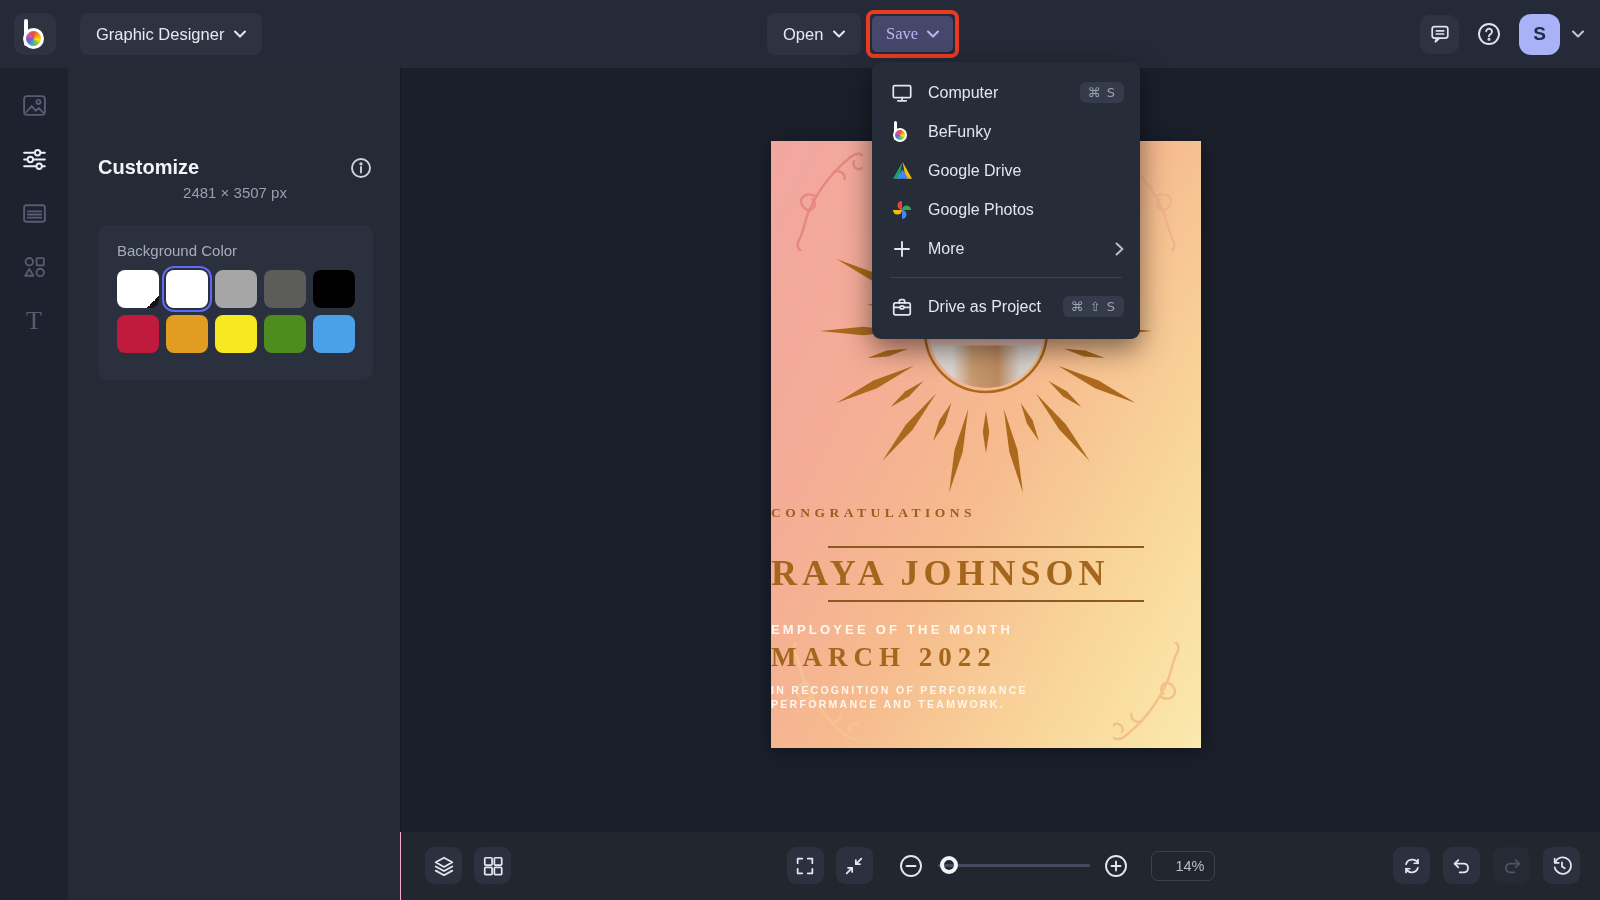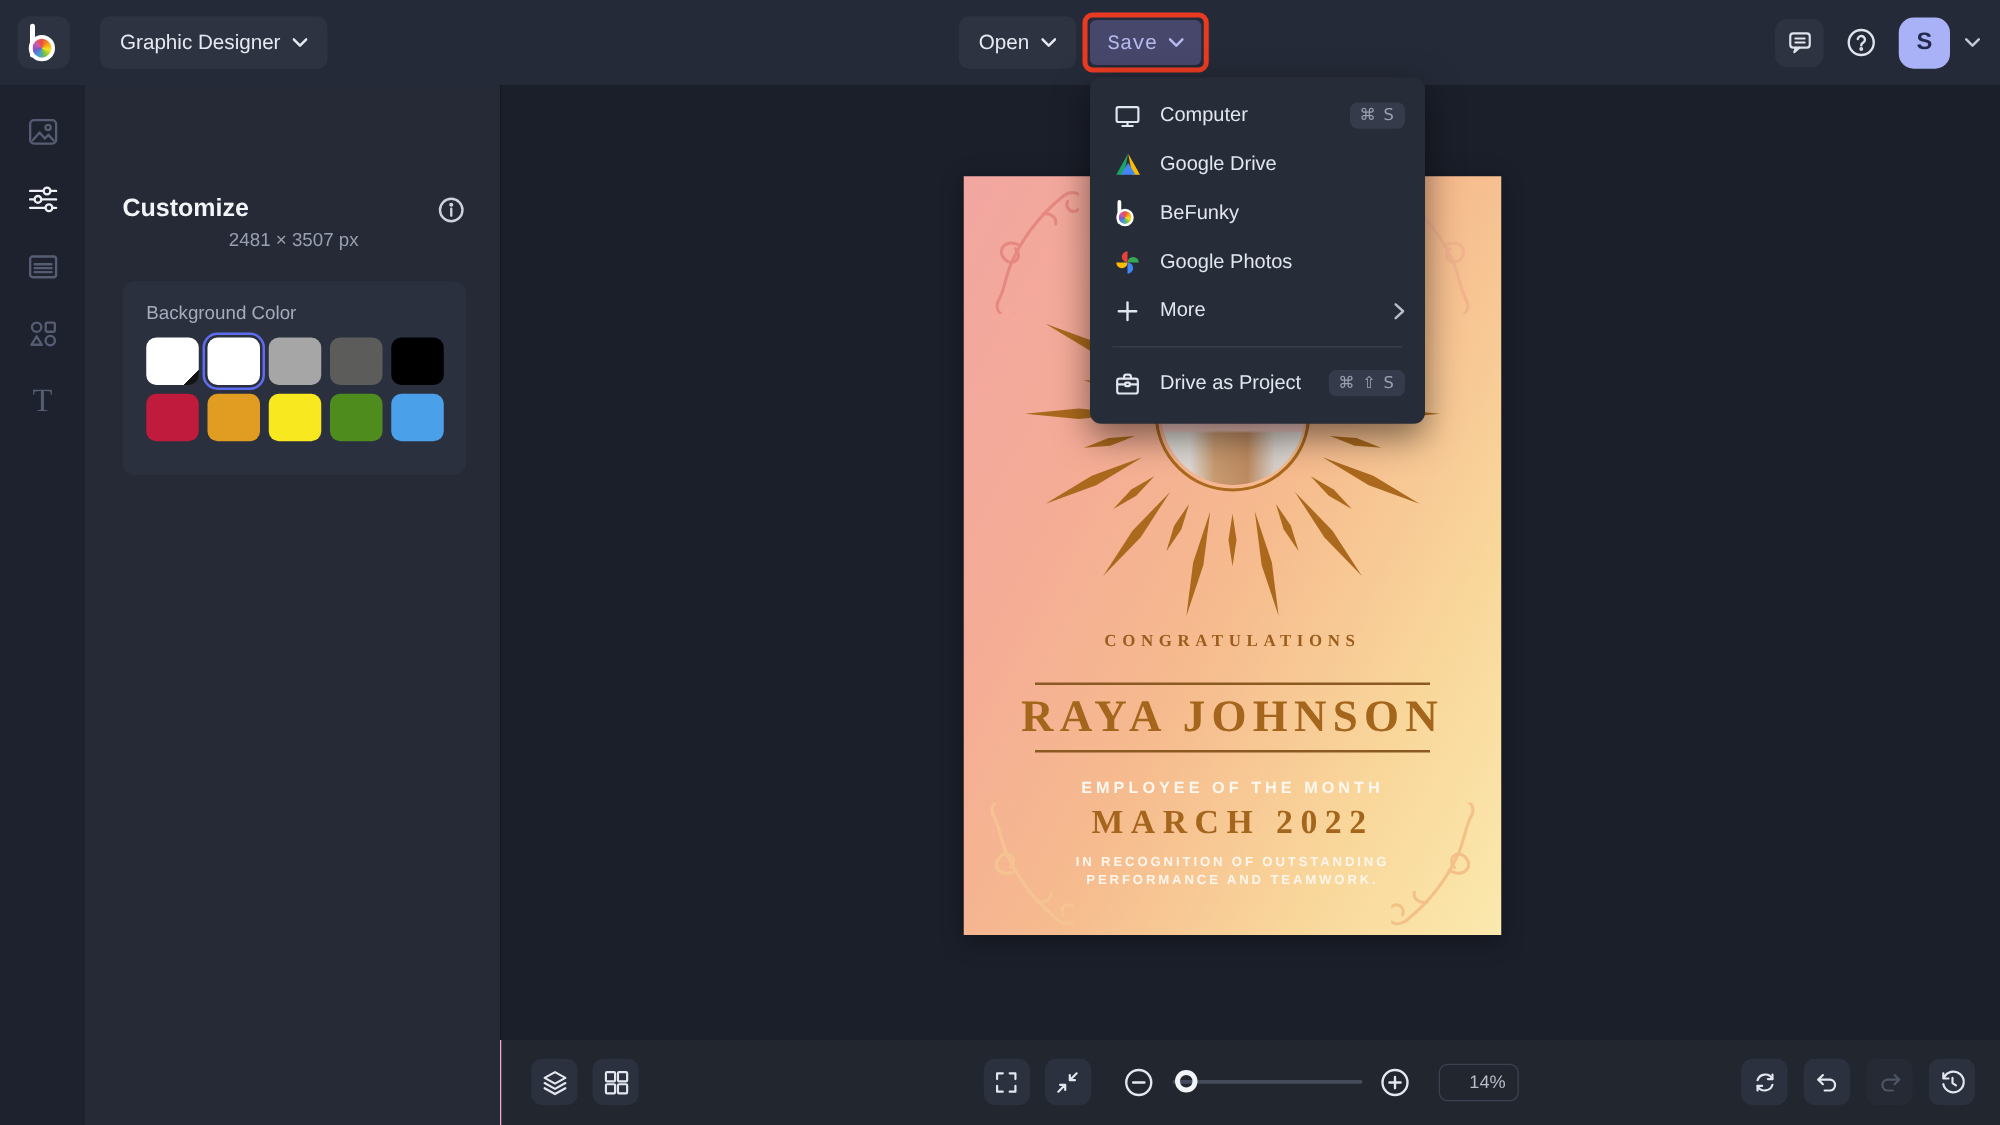--- a/index.html
+++ b/index.html
@@ -21,21 +21,21 @@
   .blogo.mini .wheel { width:14px; height:14px; top:7px; left:0; border-width:2.5px; }
 
   .hdr-btn { position:absolute; top:13px; height:42px; background:#2e3342; border:none; border-radius:8px;
              color:#e6e9f1; font-size:16.5px; font-family:inherit; display:flex; align-items:center;
              gap:10px; padding:0 16px; cursor:pointer; }
   .chev { width:12px; height:8px; }
   .chev polyline { fill:none; stroke:currentColor; stroke-width:2; stroke-linecap:round; stroke-linejoin:round; }
 
   .save-annot { position:absolute; left:866px; top:10px; border:4px solid #ea3b22; border-radius:8px; padding:2px; }
   .save-btn { position:relative; height:36px; min-width:80px; background:#46476b; border:none; border-radius:5px;
-              color:#b6b9ee; font-size:16.5px; font-family:Liberation Mono, monospace; display:flex; align-items:center;
+              color:#b6b9ee; font-size:16.5px; font-family:Liberation Serif, serif; display:flex; align-items:center;
               gap:9px; padding:0 14px; cursor:pointer; }
 
   .hdr-right { position:absolute; right:16px; top:13px; display:flex; align-items:center; gap:12px; height:42px; }
   .icon-sq { width:39px; height:39px; background:#2e3342; border-radius:10px; border:none; display:flex;
              align-items:center; justify-content:center; color:#dfe3ec; cursor:pointer; }
   .help-btn { width:36px; height:36px; background:transparent; border:none; color:#dfe3ec; display:flex;
               align-items:center; justify-content:center; cursor:pointer; }
   .avatar { width:41px; height:41px; border-radius:12px; background:#a9b2f7; color:#242a4e; font-size:19px;
             font-weight:bold; display:flex; align-items:center; justify-content:center; cursor:pointer; }
   .acct-chev { color:#c3c8d4; cursor:pointer; display:flex; }
@@ -73,21 +73,21 @@
   .poster { position:absolute; left:370px; top:73px; width:430px; height:607px; overflow:hidden;
             background:linear-gradient(118deg,#f2a6a1 0%,#f5ac96 28%,#f6bb8e 52%,#f9d79b 78%,#fbe9ad 100%);
             box-shadow:0 4px 18px rgba(0,0,0,.35); }
   .orn { position:absolute; width:86px; height:104px; opacity:.85; }
   .orn svg { width:100%; height:100%; stroke:currentColor; fill:none; stroke-width:2.6; stroke-linecap:round; }
   .photo { position:absolute; left:158px; top:132px; width:115px; height:115px; border-radius:50%;
            background:
              linear-gradient(180deg, rgba(233,229,224,.95) 0 20%, rgba(233,229,224,0) 34%),
              linear-gradient(180deg, rgba(0,0,0,0) 0 50%, rgba(242,196,190,.9) 52% 62%, rgba(0,0,0,0) 64%),
              linear-gradient(90deg,#dcd7d2 0 20%,#c79a70 37%,#bd8a60 60%,#d6d0ca 79%,#e0dbd6 100%); }
-  .poster-text { position:absolute; left:0; width:100%; text-align:center; }
+  .poster-text { position:absolute; left:0; width:100%; text-align:left; }
   .congrats { top:364px; font-family:"Liberation Serif", serif; font-weight:bold; font-size:13.5px;
               letter-spacing:4.5px; color:#9b5d1d; }
   .rule { position:absolute; left:57px; width:316px; border-top:2px solid #8a5a22; }
   .big-name { top:411px; font-family:"Liberation Serif", serif; font-size:36px; font-weight:600;
               letter-spacing:5px; color:#a4661c; }
   .subtitle { top:481px; font-size:13px; font-weight:bold; letter-spacing:3.2px; color:#fdf8ef; }
   .date { top:501px; font-family:"Liberation Serif", serif; font-size:27px; font-weight:bold;
           letter-spacing:6px; color:#a4661c; }
   .recog { top:543px; font-size:10.5px; font-weight:bold; letter-spacing:2.3px; color:#fdf6ec; line-height:13.5px; }
 
@@ -324,59 +324,59 @@
       </svg>
       <div class="photo"></div>
 
       <div class="poster-text congrats">CONGRATULATIONS</div>
       <div class="rule" style="top:405px"></div>
       <div class="poster-text big-name">RAYA JOHNSON</div>
       <div class="rule" style="top:459px"></div>
       <div class="poster-text subtitle">EMPLOYEE OF THE MONTH</div>
       <div class="poster-text date">MARCH 2022</div>
       <div class="poster-text recog">
-        <div>IN RECOGNITION OF OUTSTANDING</div>
+        <div>IN RECOGNITION OF PERFORMANCE</div>
         <div>PERFORMANCE AND TEAMWORK.</div>
       </div>
     </div>
   </div>
 
   <div class="menu">
 
     <div class="menu-item">
       <span class="mi-icon">
         <svg class="stroke-ic" width="22" height="22" viewBox="0 0 24 24">
           <rect x="2.5" y="4" width="19" height="13" rx="1.5"></rect>
           <path d="M12 17 v3 M7.5 20.5 h9"></path>
         </svg>
       </span>
       <span class="mi-label">Computer</span>
       <span class="badge">⌘ S</span>
+    </div>
+
+    <div class="menu-item">
+      <span class="mi-icon">
+        <span class="blogo mini">
+            <span class="stem"></span>
+            <span class="wheel"></span>
+          </span>
+      </span>
+      <span class="mi-label">BeFunky</span>
+
     </div>
 
     <div class="menu-item">
       <span class="mi-icon">
         <svg width="21" height="19" viewBox="0 0 24 22">
           <polygon points="12,1 1,20.5 8.2,20.5" fill="#1ea362"></polygon>
           <polygon points="12,1 23,20.5 15.8,20.5" fill="#fbbc04"></polygon>
           <polygon points="5.2,20.5 18.8,20.5 12,9.5" fill="#4285f4"></polygon>
         </svg>
       </span>
       <span class="mi-label">Google Drive</span>
-
-    </div>
-
-    <div class="menu-item">
-      <span class="mi-icon">
-        <span class="blogo mini">
-            <span class="stem"></span>
-            <span class="wheel"></span>
-          </span>
-      </span>
-      <span class="mi-label">BeFunky</span>
 
     </div>
 
     <div class="menu-item">
       <span class="mi-icon">
         <svg width="20" height="20" viewBox="0 0 20 20">
           <path d="M10 1 a4.5 4.5 0 0 0 0 9 z" fill="#ea4335"></path>
           <path d="M19 10 a4.5 4.5 0 0 0 -9 0 z" fill="#34a853"></path>
           <path d="M10 19 a4.5 4.5 0 0 0 0 -9 z" fill="#4285f4"></path>
           <path d="M1 10 a4.5 4.5 0 0 0 9 0 z" fill="#fbbc04"></path>

